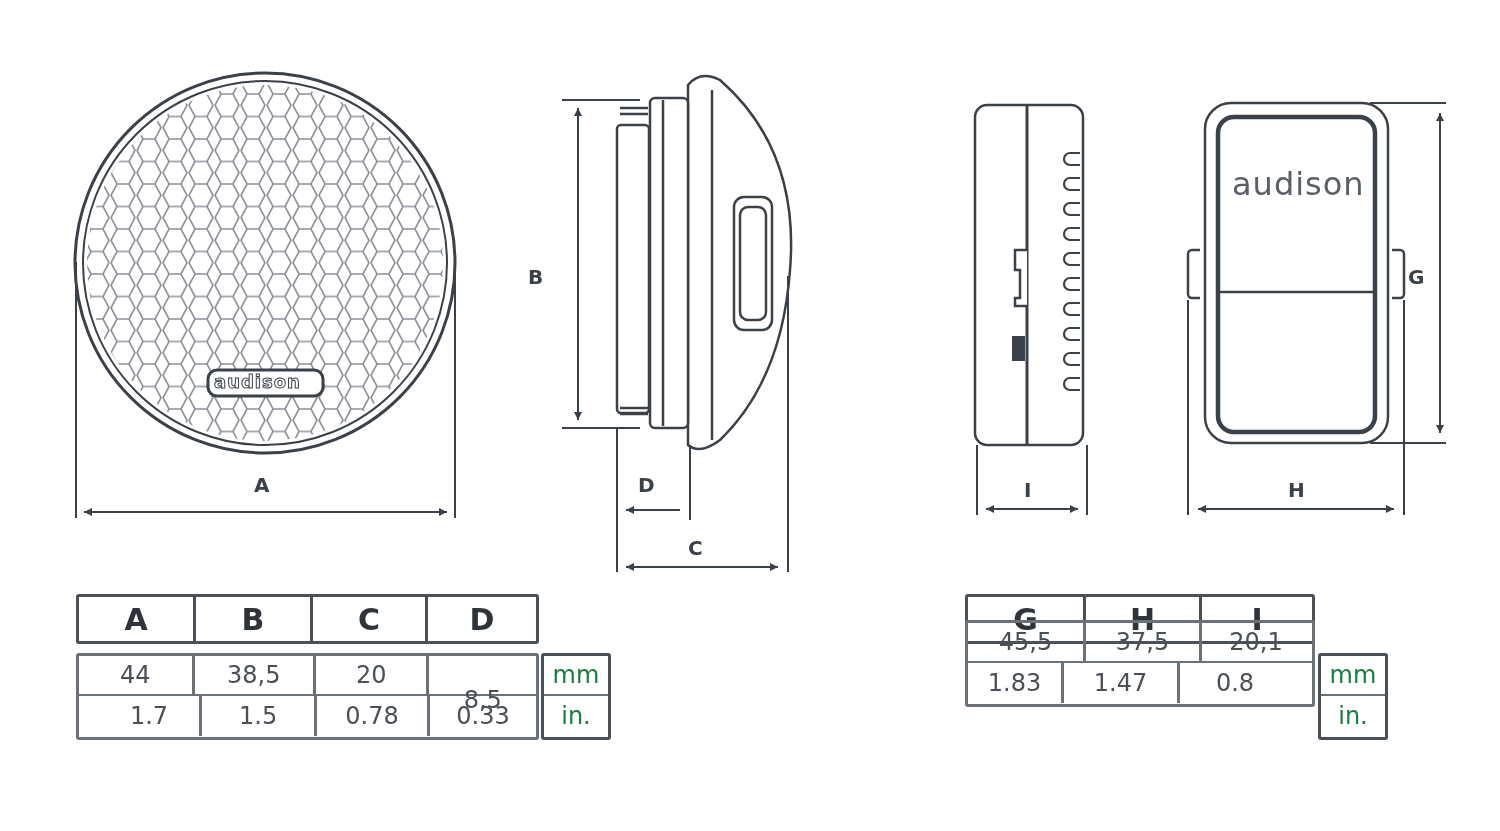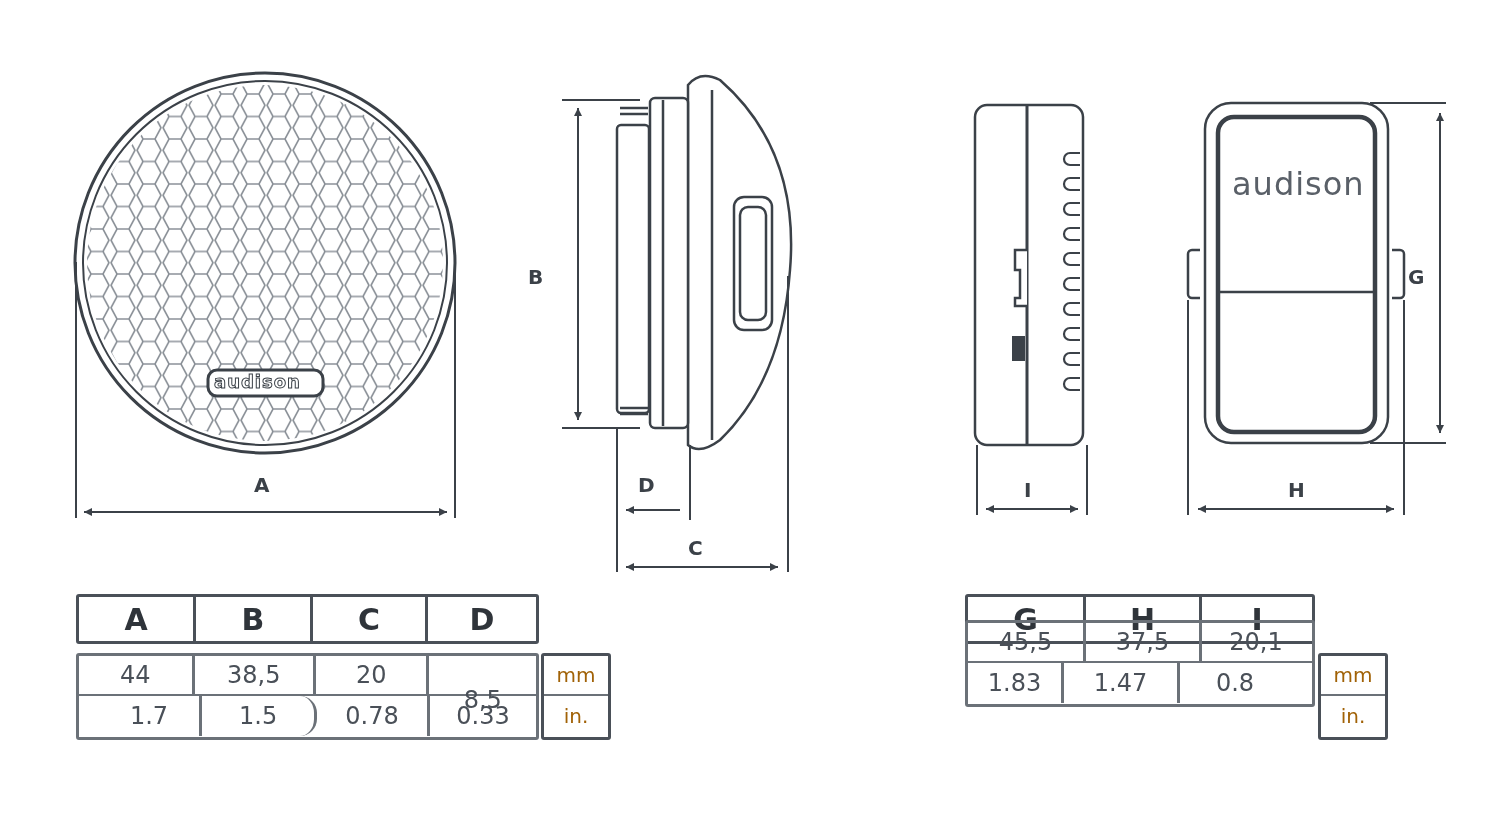--- a/index.html
+++ b/index.html
@@ -8,21 +8,21 @@
   .lbl { font-family:"DejaVu Sans", sans-serif; font-weight:bold; font-size:20px; fill:#3b4148; }
   .hdr-row { position:absolute; display:flex; border:3px solid #4a5058; border-radius:3px; box-sizing:border-box; }
   .hdr-cell { display:flex; align-items:center; justify-content:center; font-weight:bold; font-size:30px; color:#2f343a; border-right:3px solid #4a5058; box-sizing:border-box; }
   .hdr-cell:last-child { border-right:none; }
   .val-block { position:absolute; border:3px solid #6b7178; border-radius:3px; box-sizing:border-box; }
   .val-row { display:flex; height:40px; box-sizing:border-box; }
   .val-row:first-child { border-bottom:2px solid #6b7178;text-align:center; }
   .val-cell { display:flex; align-items:center; justify-content:center; font-size:24px; color:#4a5058; border-right:3px solid #6b7178; box-sizing:border-box; }
   .val-cell:last-child { border-right:none; }
   .unit-block { position:absolute; border:3px solid #4a5058; border-radius:3px; box-sizing:border-box; }
-  .unit-cell { height:40px; display:flex; align-items:center; justify-content:center; font-size:20px; color:#a16207; box-sizing:border-box; }
+  .unit-cell { height:40px; display:flex; align-items:center; justify-content:center; font-size:24px; color:#15803d; box-sizing:border-box; }
   .unit-cell:first-child { border-bottom:2px solid #6b7178; }
   .brand { position:absolute; font-size:32px; color:#5a6068; letter-spacing:1px; }
   .grille-logo { position:absolute; font-size:18px; font-weight:bold; color:#fff; -webkit-text-stroke:1px #3b4148; letter-spacing:1px; }
 </style>
 </head>
 <body>
 
 <svg class="drawing" width="1500" height="831" viewBox="0 0 1500 831">
   <defs>
     <pattern id="hex" width="26" height="22.5" patternUnits="userSpaceOnUse" x="6" y="4">
@@ -130,21 +130,21 @@
   </div>
   <div class="val-block" style="left:76px; top:653px; width:463px; height:87px;">
     <div class="val-row">
       <div class="val-cell" style="width:117px;">44</div>
       <div class="val-cell" style="width:123px;">38,5</div>
       <div class="val-cell" style="width:115px;">20</div>
       <div class="val-cell" style="width:108px;margin-top:44px;">8,5</div>
     </div>
     <div class="val-row">
       <div class="val-cell" style="width:105px;margin-left:20px;">1.7</div>
-      <div class="val-cell" style="width:117px;border-radius:17px;">1.5</div>
+      <div class="val-cell" style="width:117px;">1.5</div>
       <div class="val-cell" style="width:115px;">0.78</div>
       <div class="val-cell" style="width:108px;">0.33</div>
     </div>
   </div>
   <div class="unit-block" style="left:541px; top:653px; width:70px; height:87px;">
     <div class="unit-cell">mm</div>
     <div class="unit-cell">in.</div>
   </div>
 </div>
 

